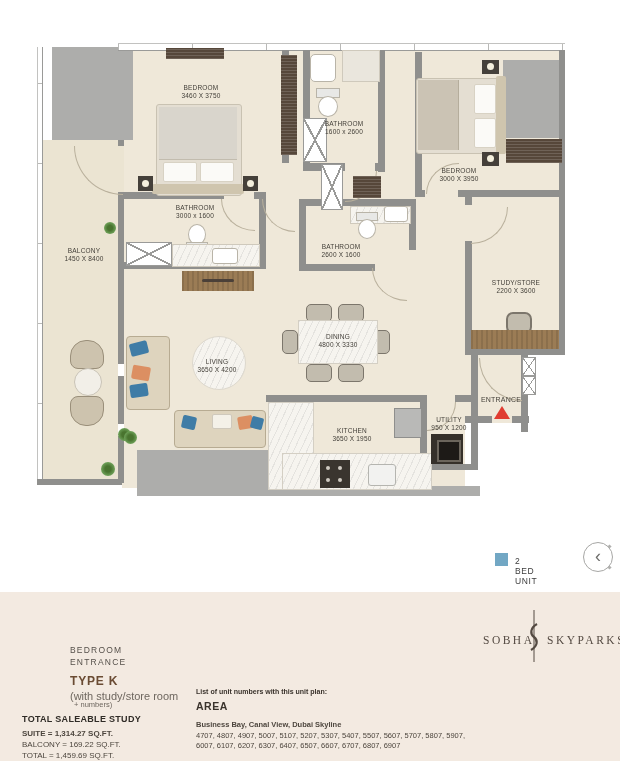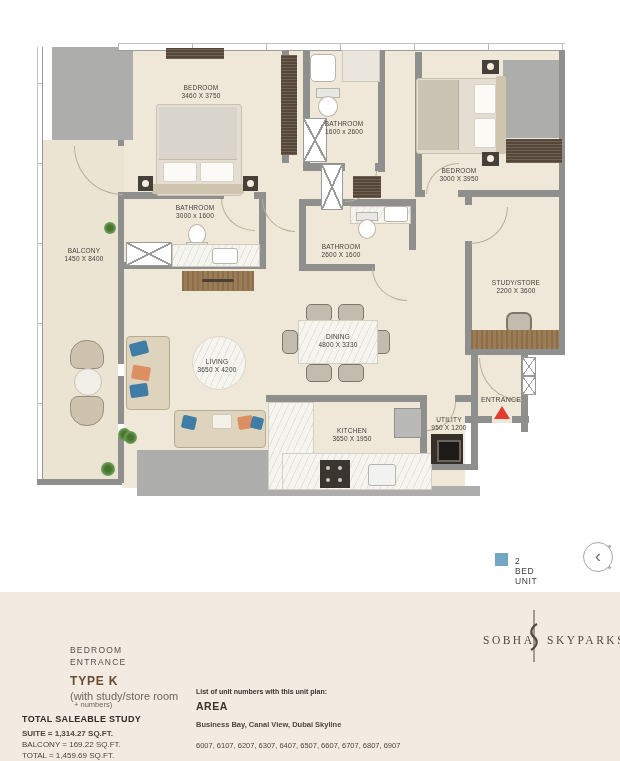--- a/index.html
+++ b/index.html
@@ -255,20 +255,21 @@
     <div class="abs" style="left:74px;top:108px;font-size:7.5px;color:#6e675f;">+ numbers)</div>
 
     <div class="abs" style="left:22px;top:122px;font-size:9px;font-weight:bold;color:#2f2b26;letter-spacing:.3px;">TOTAL SALEABLE STUDY</div>
     <div class="ftxt" style="left:22px;top:137px;font-weight:bold;">SUITE = 1,314.27 SQ.FT.</div>
     <div class="ftxt" style="left:22px;top:148px;">BALCONY = 169.22 SQ.FT.</div>
     <div class="ftxt" style="left:22px;top:159px;">TOTAL = 1,459.69 SQ.FT.</div>
 
     <div class="abs" style="left:196px;top:96px;font-size:7px;font-weight:bold;color:#3a332c;">List of unit numbers with this unit plan:</div>
     <div class="abs" style="left:196px;top:108px;font-size:10.5px;font-weight:bold;color:#3a332c;letter-spacing:.5px;">AREA</div>
     <div class="abs" style="left:196px;top:128px;font-size:7.5px;font-weight:bold;color:#4d463e;">Business Bay, Canal View, Dubai Skyline</div>
+    <div class="abs" style="left:196px;top:139px;font-size:7.5px;color:#4d463e;">4707, 4807, 4907, 5007, 5107, 5207, 5307, 5407, 5507, 5607, 5707, 5807, 5907,</div>
     <div class="abs" style="left:196px;top:149px;font-size:7.5px;color:#4d463e;">6007, 6107, 6207, 6307, 6407, 6507, 6607, 6707, 6807, 6907</div>
 
     <div class="abs brand" style="left:483px;top:42px;">SOBHA</div>
     <div class="abs" style="left:527px;top:18px;width:14px;height:52px;">
       <svg width="14" height="52" viewBox="0 0 14 52">
         <path d="M7 0 V52" stroke="#544a42" stroke-width="1" fill="none"></path>
         <path d="M10 14 C3 18 3 24 7 27 C11 30 11 36 4 40" stroke="#544a42" stroke-width="2.2" fill="none"></path>
       </svg>
     </div>
     <div class="abs brand" style="left:547px;top:42px;">SKYPARKS</div>

